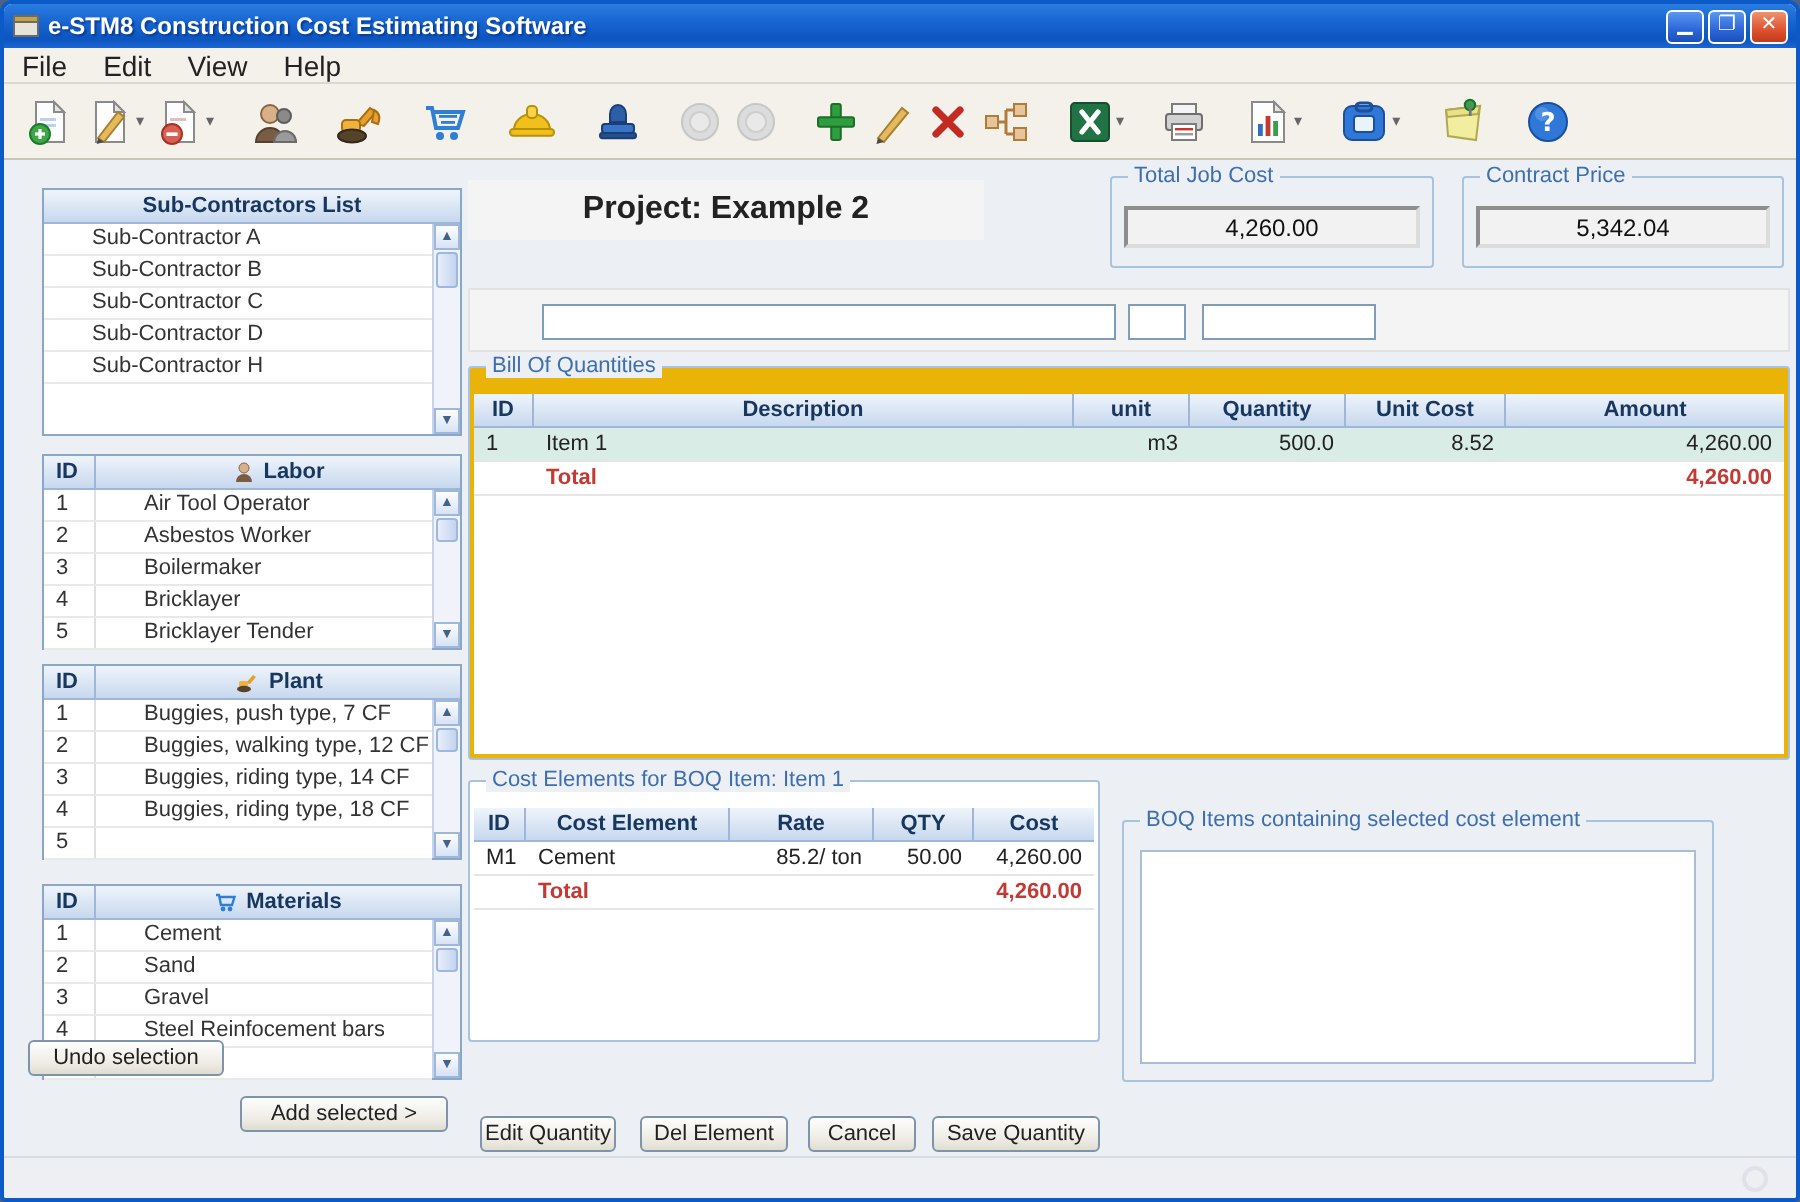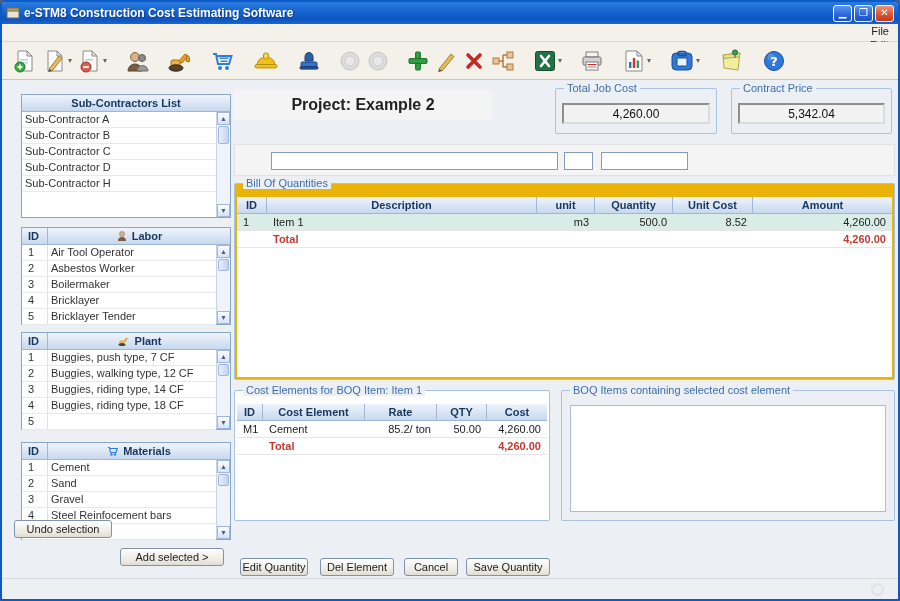--- a/index.html
+++ b/index.html
@@ -13,38 +13,38 @@
   .title-text { color:#fff; font-weight:bold; font-size:12px; text-shadow:1px 1px 1px #0a3d91; margin-left:4px; flex:1;
     white-space:nowrap; overflow:hidden; }
   .win-btn { width:19px; height:17px; border-radius:3px; margin-left:2px; border:1px solid #fff;
     display:flex; align-items:center; justify-content:center; color:#fff; font-size:10px; font-weight:bold; line-height:1; }
   .btn-blue { background:linear-gradient(180deg,#5a96f0,#2b66d8 60%,#1c4fba); }
   .btn-red  { background:linear-gradient(180deg,#f0926f,#dd5230 60%,#c03a1c); }
   .app-ico { width:14px; height:14px; }
 
   
   .menubar { position:absolute; left:0; top:22px; right:0; height:18px; background:#f3f1ea;
-    border-bottom:1px solid #dcd8cc; display:flex; align-items:flex-end; font-size:11px; color:#222;flex-direction:column; }
+    border-bottom:1px solid #dcd8cc; display:flex; align-items:flex-start; font-size:14px; color:#222; }
   .menu-item { padding:1px 9px; cursor:default; }
   .toolbar { position:absolute; left:0; top:40px; right:0; height:38px; background:#f3f1ea;
     border-bottom:1px solid #c9c5b8; display:flex; align-items:center; padding-left:8px; }
   .tbtn { height:30px; display:flex; align-items:center; justify-content:center; padding:0 3px; border-radius:3px; }
   .caret { font-size:8px; color:#666; margin-left:1px; }
   .tgap { width:12px; }
 
   
   .panel { position:absolute; left:19px; width:210px; background:#fff; border:1px solid #8aa6c9; }
   .panel-head { height:17px; background:linear-gradient(180deg,#eff4fb,#c7d8ee); border-bottom:1px solid #9fb6d6;
     color:#17375e; font-size:11px; font-weight:bold; display:flex; align-items:center; }
   .panel-head .head-title { flex:1; text-align:center; display:flex; align-items:center; justify-content:center; gap:4px; }
   .idcell { width:26px; padding-left:6px; border-right:1px solid #9fb6d6; align-self:stretch; display:flex; align-items:center; }
   .listrows { position:absolute; left:0; right:14px; top:17px; bottom:0; background:#fff; }
   .lrow { height:16px; line-height:15px; font-size:11px; color:#333; border-bottom:1px solid #e9e9e9; display:flex; white-space:nowrap; overflow:hidden; }
   .lrow .rid { width:26px; padding-left:6px; border-right:1px solid #e0e0e0; flex:none; }
-  .lrow .rname { padding-left:3px; overflow:hidden; text-overflow:ellipsis; }
+  .lrow .rname { padding-left:24px; overflow:hidden; text-overflow:ellipsis; }
   .vscroll { position:absolute; right:0; top:17px; bottom:0; width:14px; background:#f0f3fa; border-left:1px solid #c6d3e8; }
   .sb-btn { position:absolute; left:0; right:0; height:13px; background:linear-gradient(180deg,#fdfefe,#d6e2f4);
     border:1px solid #9db8dc; font-size:7px; color:#44618c; display:flex; align-items:center; justify-content:center; }
   .sb-up { top:0; } .sb-dn { bottom:0; }
   .sb-thumb { position:absolute; left:1px; right:1px; top:14px; height:18px; background:linear-gradient(90deg,#e8eefb,#c3d4ef);
     border:1px solid #9db8dc; border-radius:2px; }
 
   .xp-btn { background:linear-gradient(180deg,#fefefe,#eceae2 70%,#e0ddd2); border:1px solid #7d94ab; border-radius:3px;
     font-size:11px; color:#222; display:flex; align-items:center; justify-content:center; }
 
@@ -492,21 +492,21 @@
       <div class="trow cost-cols tdata total-row">
         <div></div>
         <div>Total</div>
         <div></div>
           <div></div>
         <div class="num">4,260.00</div>
       </div>
     </div>
   </div>
 
-  <div class="fieldset" style="left:559px; top:388px; width:334px; height:131px;">
+  <div class="fieldset" style="left:559px; top:408px; width:296px; height:131px;">
     <span class="legend">BOQ Items containing selected cost element</span>
     <div class="whitebox"></div>
   </div>
 
   <button class="xp-btn" style="position:absolute; left:238px; top:556px; width:68px; height:18px;">Edit Quantity</button>
   <button class="xp-btn" style="position:absolute; left:318px; top:556px; width:74px; height:18px;">Del Element</button>
   <button class="xp-btn" style="position:absolute; left:402px; top:556px; width:54px; height:18px;">Cancel</button>
   <button class="xp-btn" style="position:absolute; left:464px; top:556px; width:84px; height:18px;">Save Quantity</button>
 
   <div class="statusbar">

